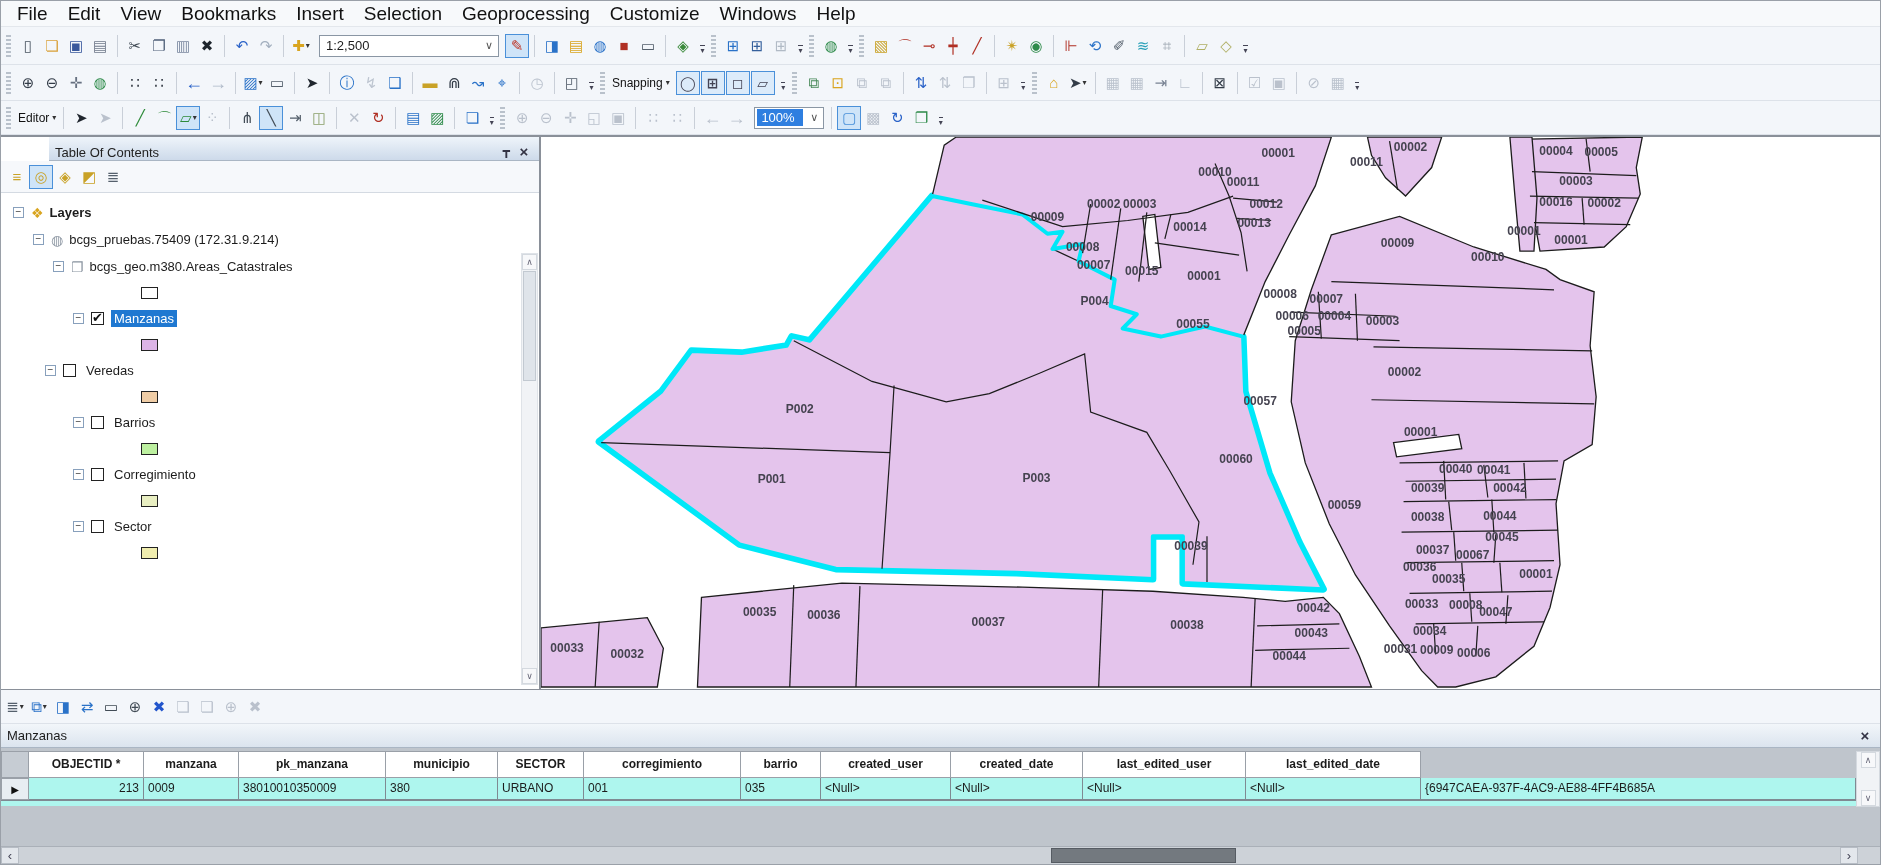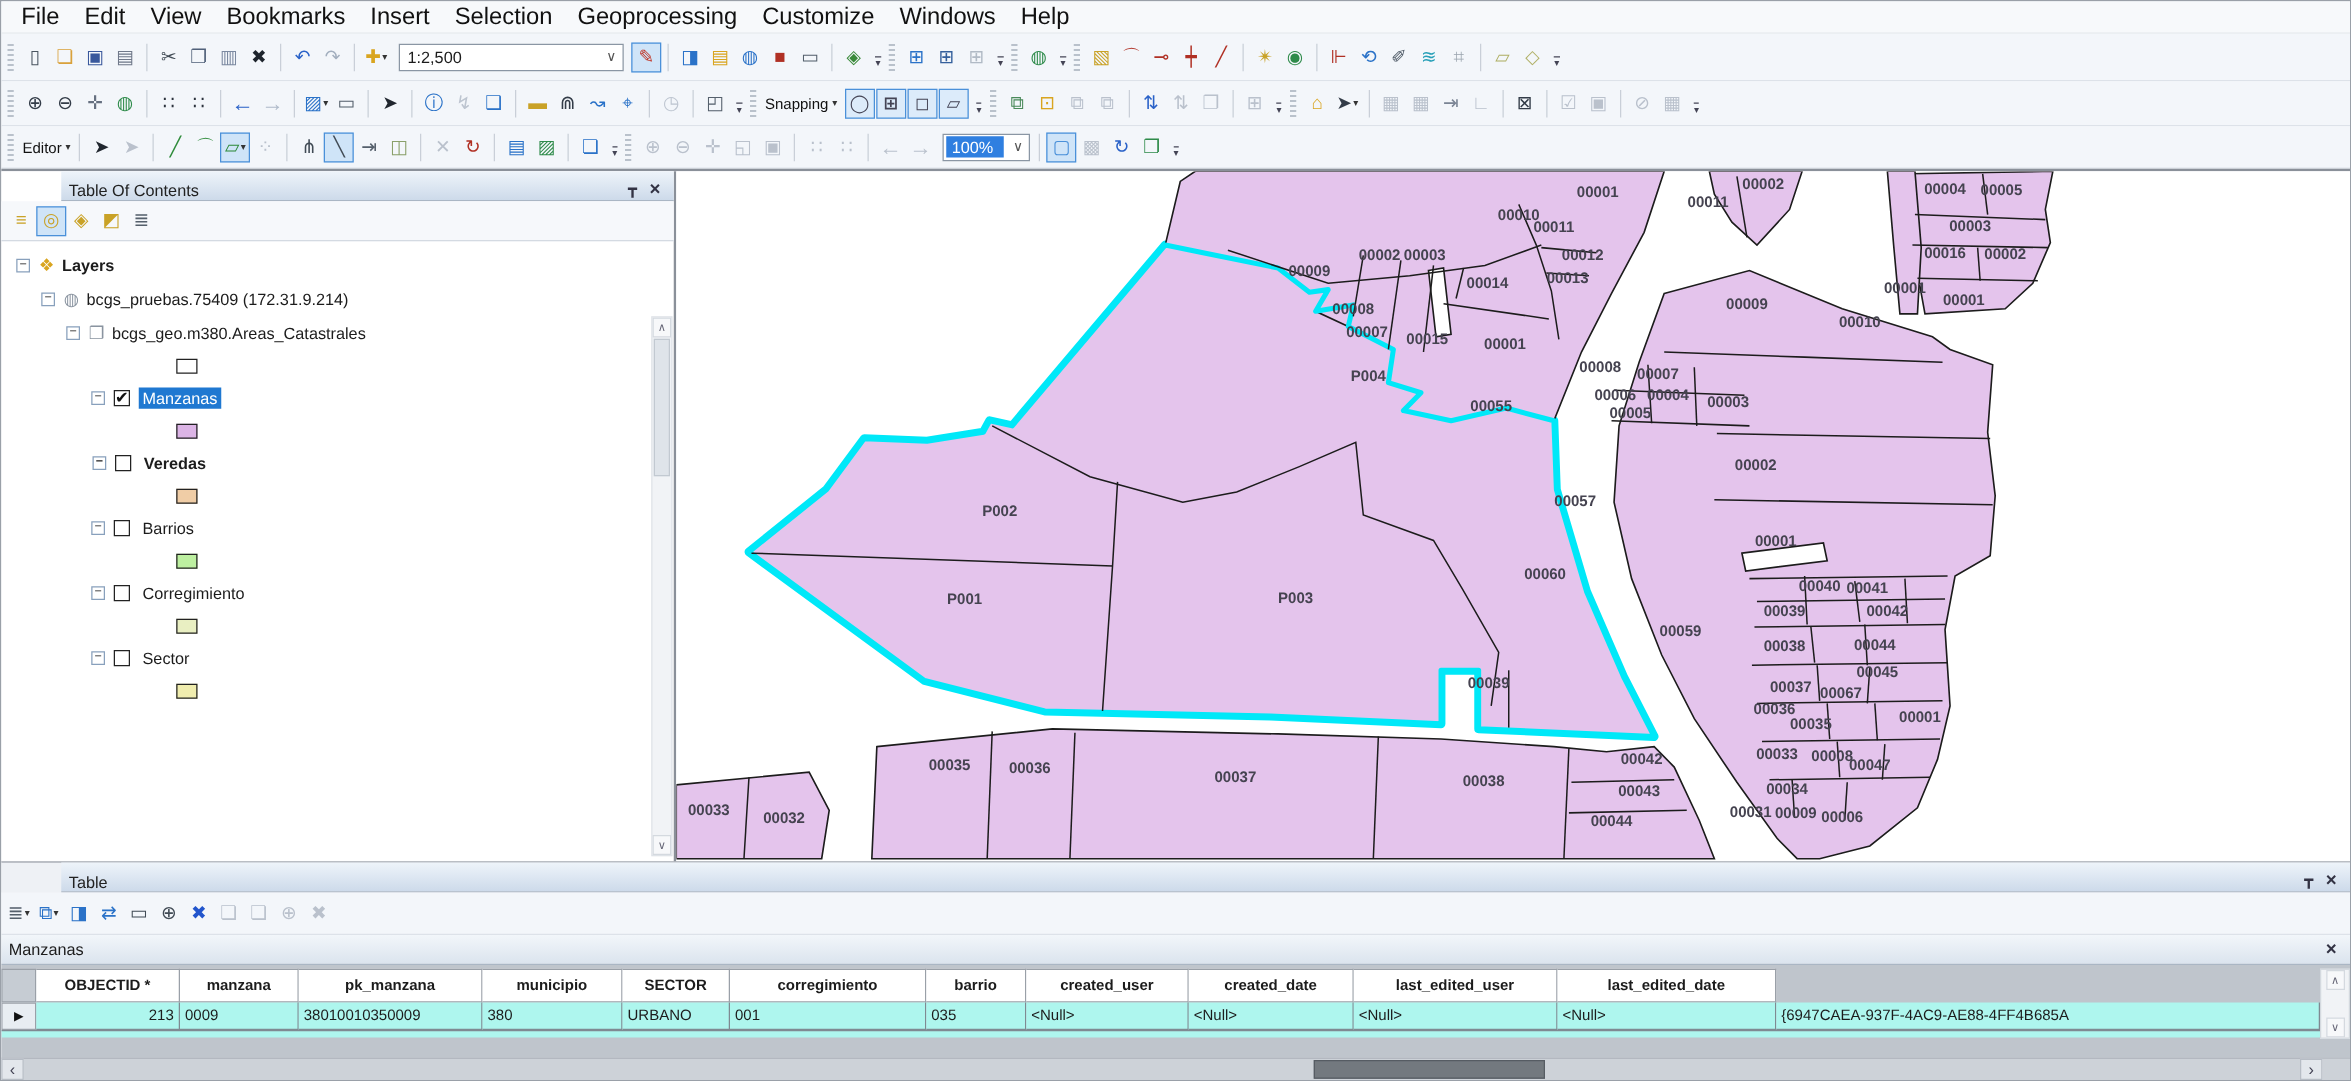--- a/index.html
+++ b/index.html
@@ -656,21 +656,21 @@
                 <span class="exp"></span>
                 <span class="chk checked"></span>
                 <span class="lname sel">Manzanas</span>
               </div>
               <div class="srow">
                 <span class="swatch" style="background:#dcb4e6"></span>
               </div>
             </div>
 
             <div class="layer-node">
-              <div class="trow" style="padding-left:73px;font-weight:bold;">
+              <div class="trow" style="padding-left:44px;">
                 <span class="exp"></span>
                 <span class="chk"></span>
                 <span class="lname">Veredas</span>
               </div>
               <div class="srow">
                 <span class="swatch" style="background:#f0cda6"></span>
               </div>
             </div>
 
             <div class="layer-node">
@@ -849,26 +849,20 @@
           <text x="770" y="466" class="maplbl">00042</text>
           <text x="768" y="491" class="maplbl">00043</text>
           <text x="746" y="514" class="maplbl">00044</text>
           <text x="26" y="506" class="maplbl">00033</text>
           <text x="86" y="512" class="maplbl">00032</text>
         </svg>
     </div>
   </div>
 
   <div class="tablepanel">
-    <div class="ptitle">
-      <span>Table</span>
-      <span class="sp"></span>
-      <span class="pin"></span>
-      <span class="xbtn"></span>
-    </div>
     <div class="ttools">
 
     <span class="tbtn" title="table-options">
           <b class="gl" style="color:#55606c">≣</b>
           <i class="dd vis"></i>
         </span>
         <span class="tbtn" title="related-tables">
           <b class="gl" style="color:#2a72c8">⧉</b>
           <i class="dd vis"></i>
         </span>

